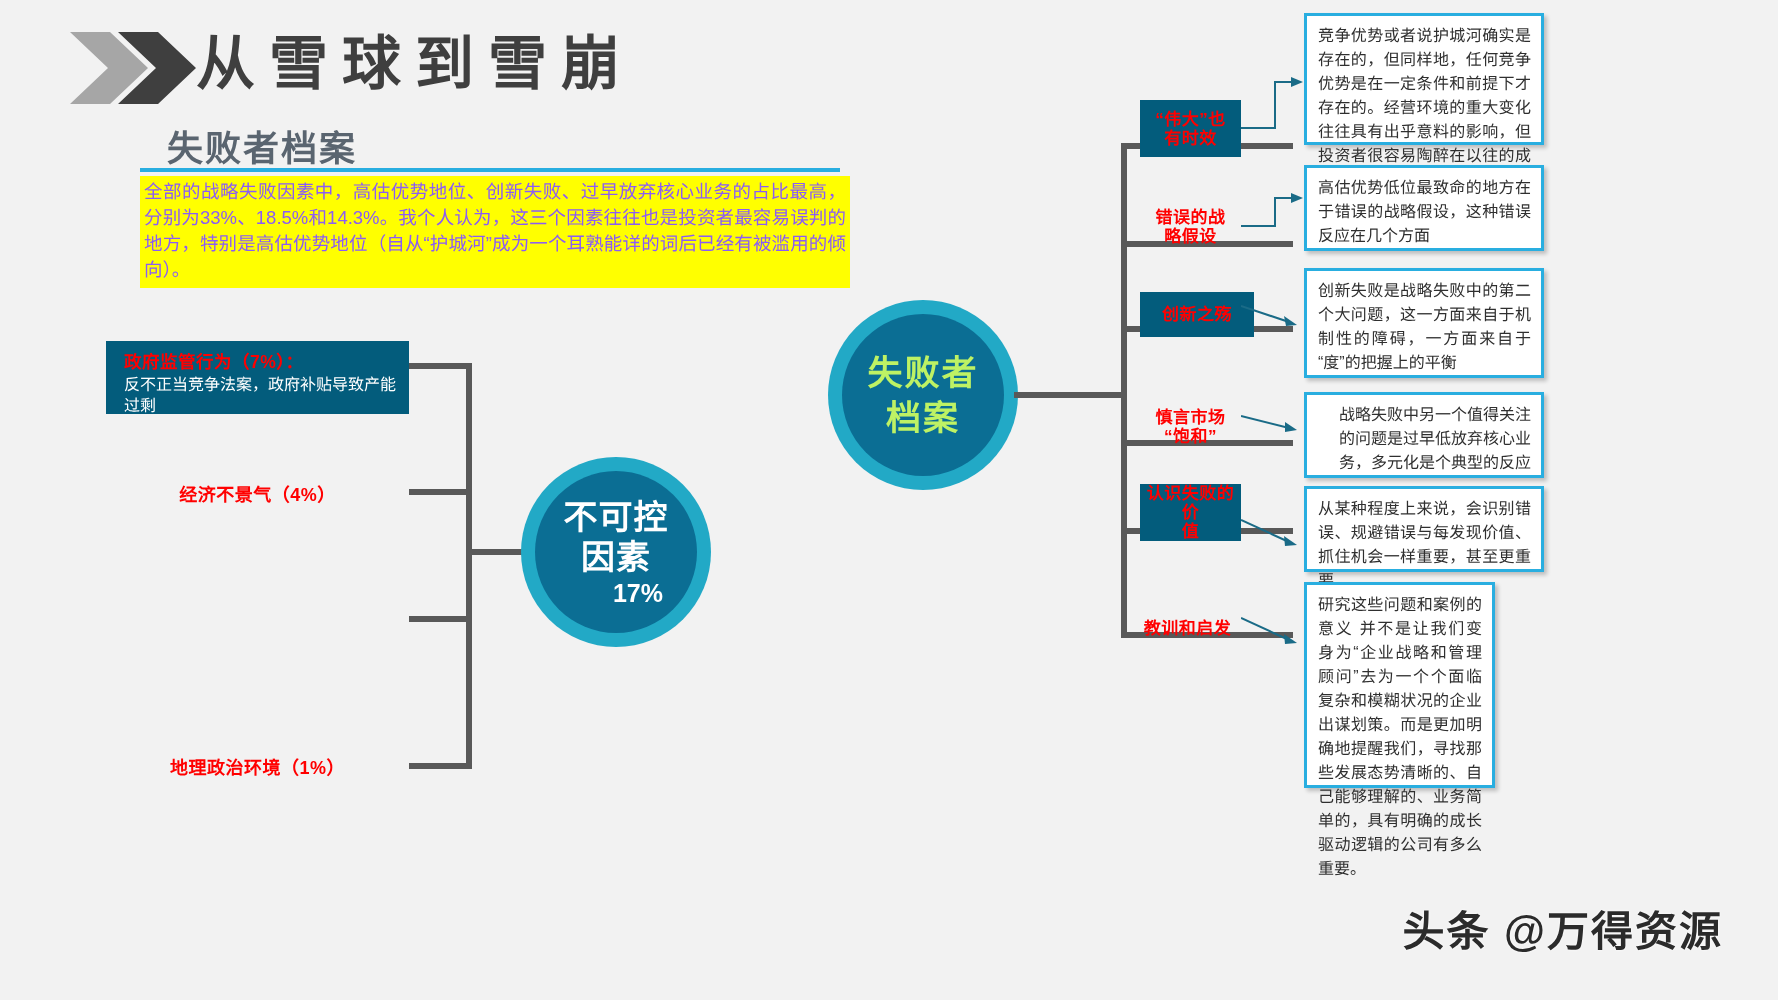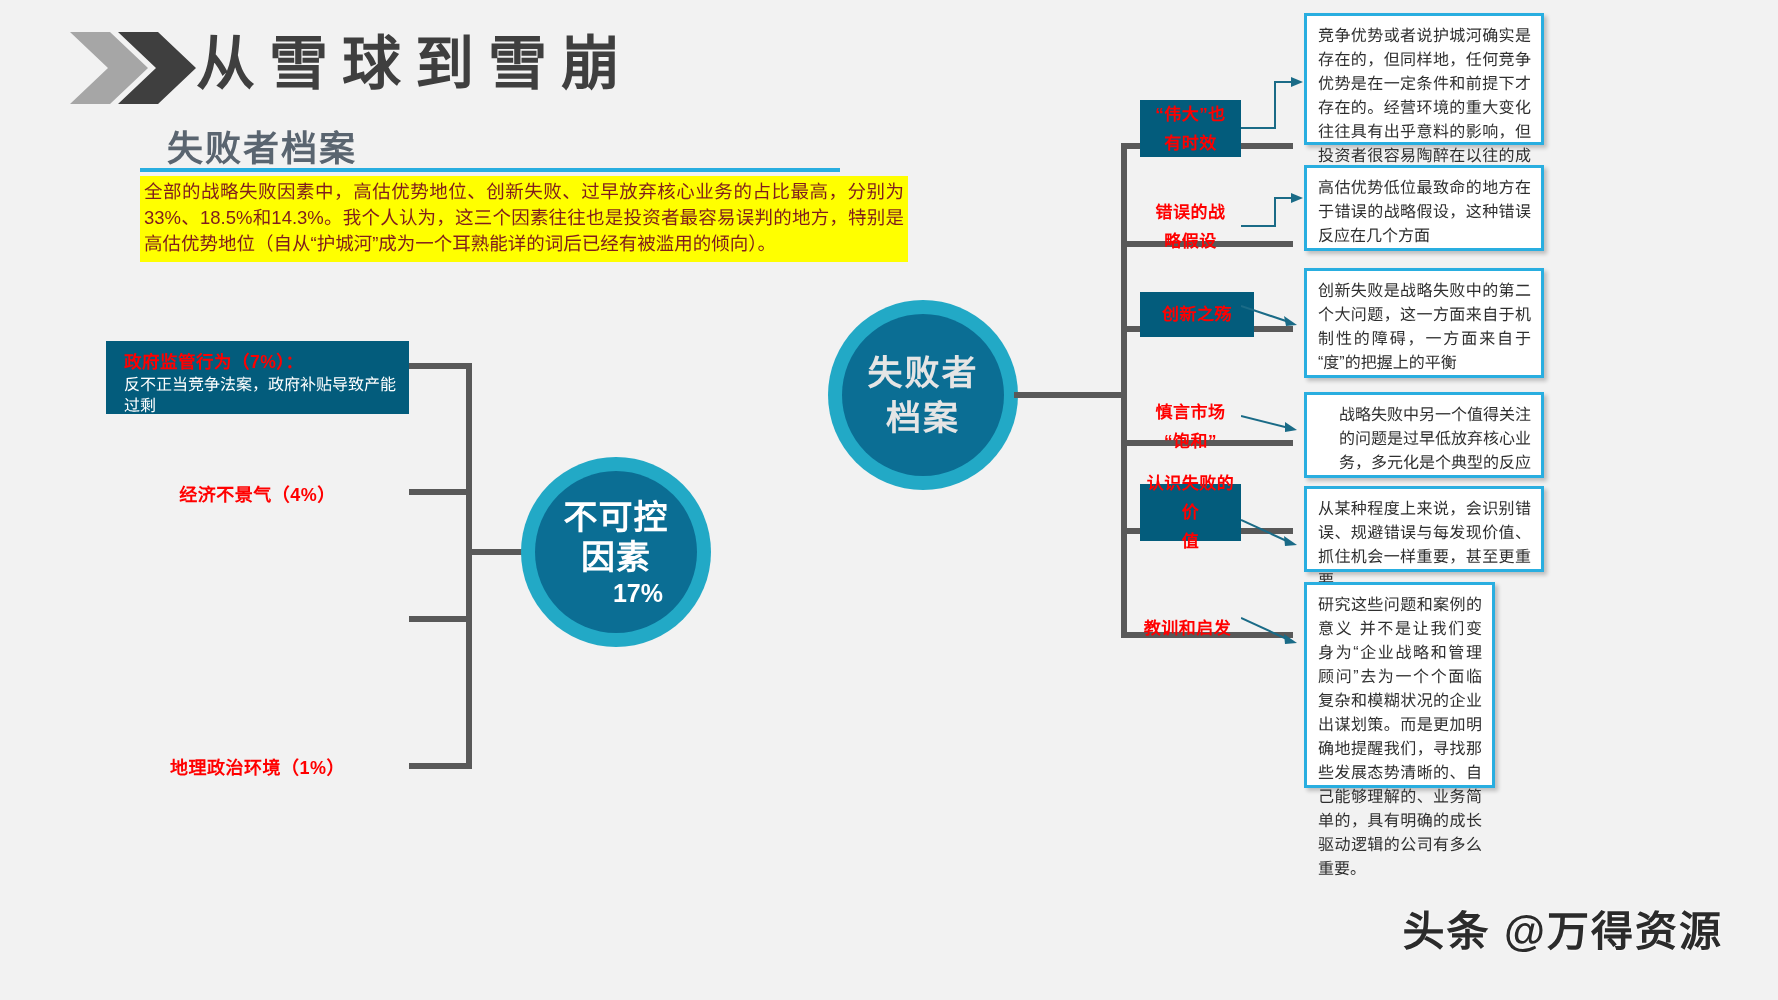--- a/index.html
+++ b/index.html
@@ -30,25 +30,25 @@
     letter-spacing:2px; white-space:nowrap;
   }
   .title-rule {
     position:absolute; left:140px; top:168px;
     width:700px; height:4px; background:#29aee0;
   }
 
   
   .highlight-block {
     position:absolute; left:140px; top:176px;
-    width:768px;
+    width:710px;
     background:#ffff00;
     padding:3px 4px 5px 4px;
     font-size:18.5px; line-height:26px;
-    color:#7f1d1d; letter-spacing:0px;
+    color:#8b5cf6; letter-spacing:0px;
     text-align:justify;
   }
 
   
   .fact-box {
     position:absolute;
     background:#035c7c;
     color:#ffffff;
   }
   .fact-box.plain { background:transparent; }
@@ -91,33 +91,33 @@
     position:absolute; left:828px; top:300px;
     width:190px; height:190px; border-radius:50%;
     background:#22a9c6;
   }
   .hub-inner {
     position:absolute; left:14px; top:14px;
     width:162px; height:162px; border-radius:50%;
     background:#0b6e94;
     display:flex; flex-direction:column;
     align-items:center; justify-content:center;
-    color:#e5e5e5;
+    color:#bef264;
     text-align:right;
   }
   .hub-inner .l1 { font-size:35px; font-weight:bold; line-height:45px; letter-spacing:2px;}
   .hub-inner .l2 { font-size:35px; font-weight:bold; line-height:45px; letter-spacing:2px;}
 
   
   .node {
     position:absolute;
     display:flex; align-items:center; justify-content:center;
     text-align:center;
     color:#ff0000; font-weight:bold;
-    font-size:17px; line-height:29px; letter-spacing:.5px;
+    font-size:17px; line-height:19px; letter-spacing:.5px;
   }
   .node.filled { background:#035c7c; }
 
   
   .card {
     position:absolute;
     background:#ffffff;
     border:3px solid #29aee0;
     box-shadow:3px 3px 4px rgba(0,0,0,.22);
     padding:8px 10px 8px 11px;

